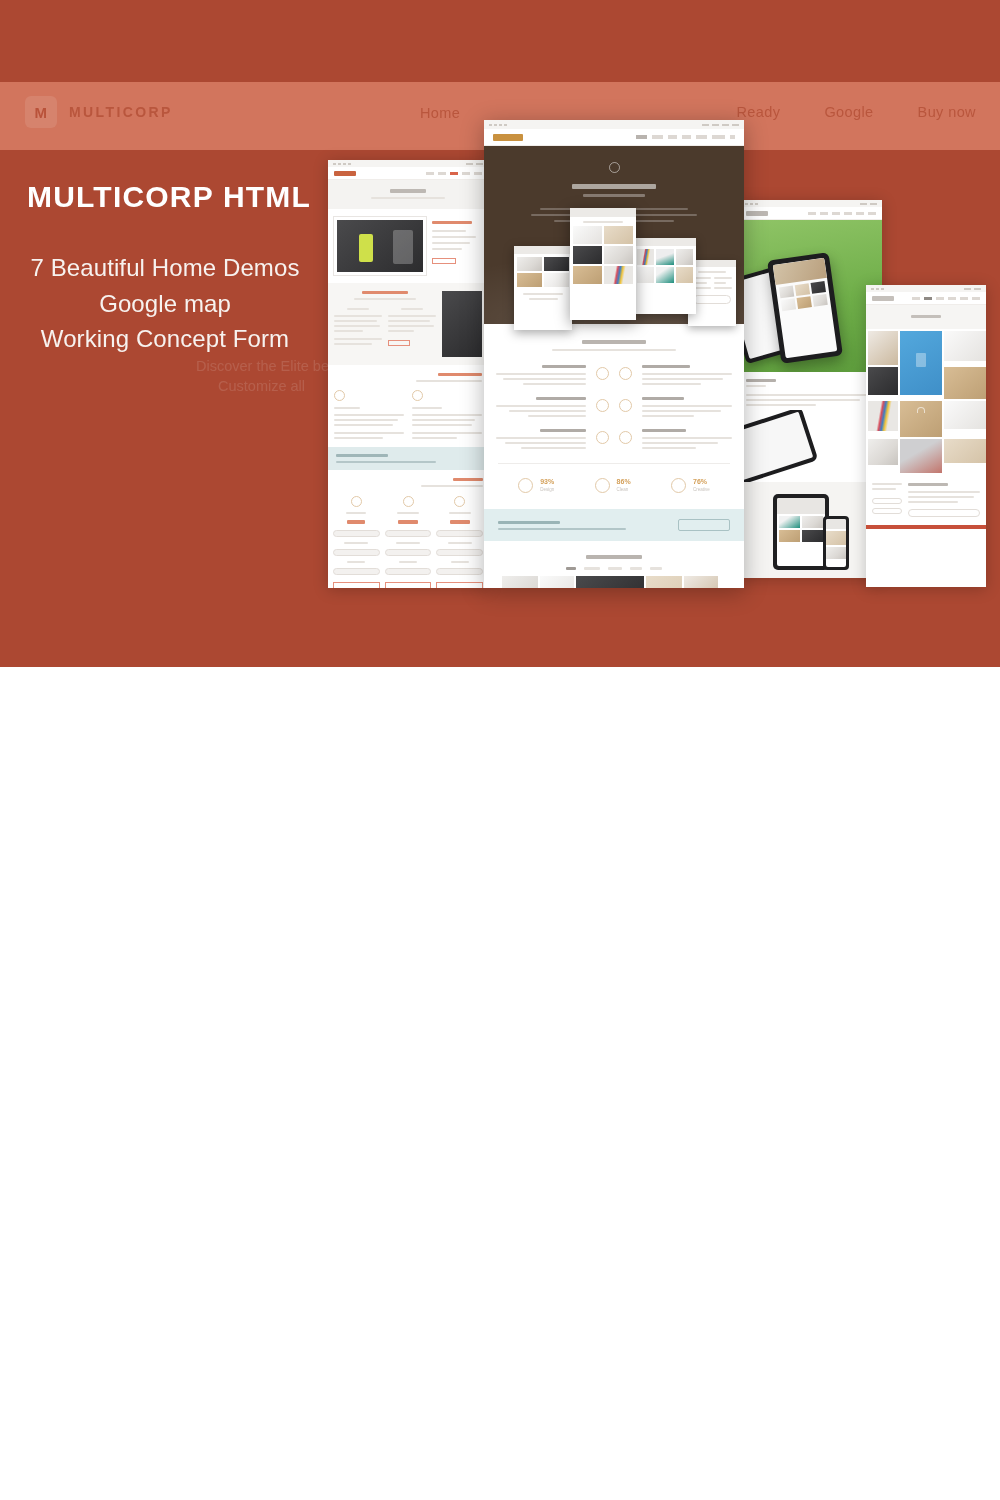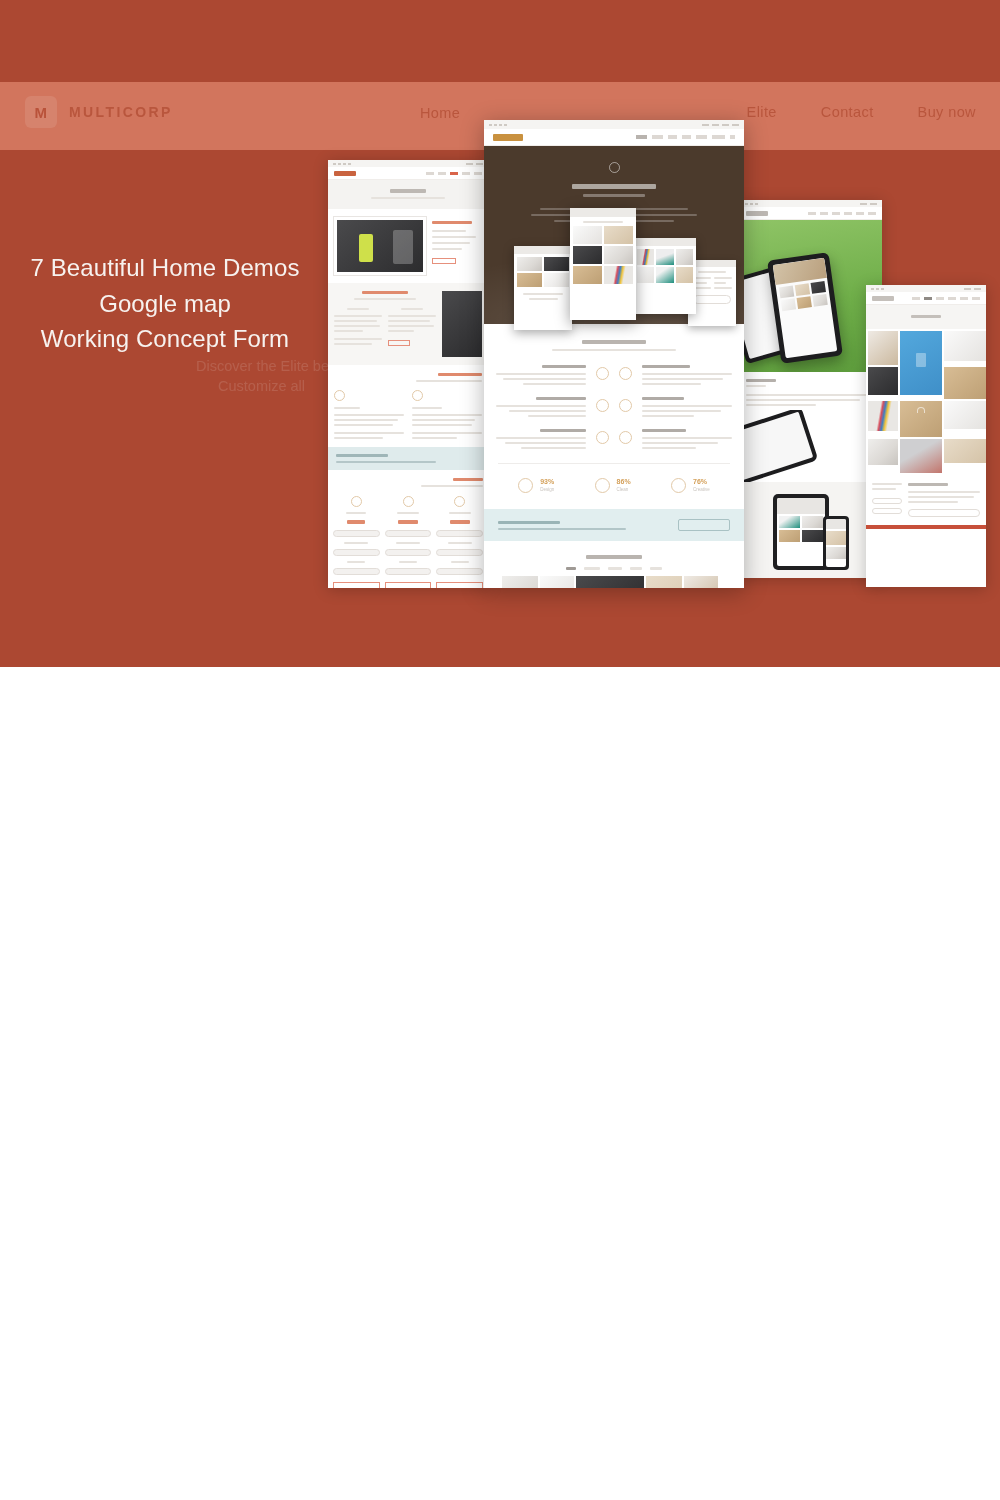--- a/index.html
+++ b/index.html
@@ -150,32 +150,33 @@
   <div class="nav-band">
     <div class="nav-inner">
       <div class="brand">
         <div class="brand-mark">M</div>
         <div class="brand-name">MULTICORP</div>
       </div>
       <div class="nav-home">
         <span>Home</span>
       </div>
       <div class="nav-links">
-        <span>Elite</span>
-        <span>Contact</span>
+        <span>Ready</span>
+        <span>Google</span>
         <span>Buy now</span>
       </div>
     </div>
   </div>
 
   <div class="ghost">
     <div>Discover the Elite be</div>
     <div class="l2">Customize all</div>
   </div>
 
+  <div class="headline">MULTICORP HTML</div>
 
   <ul class="features">
     <li>7 Beautiful Home Demos</li>
     <li>Google map</li>
     <li>Working Concept Form</li>
   </ul>
 
   <div class="shots">
 
     <div class="shot shot-left">

